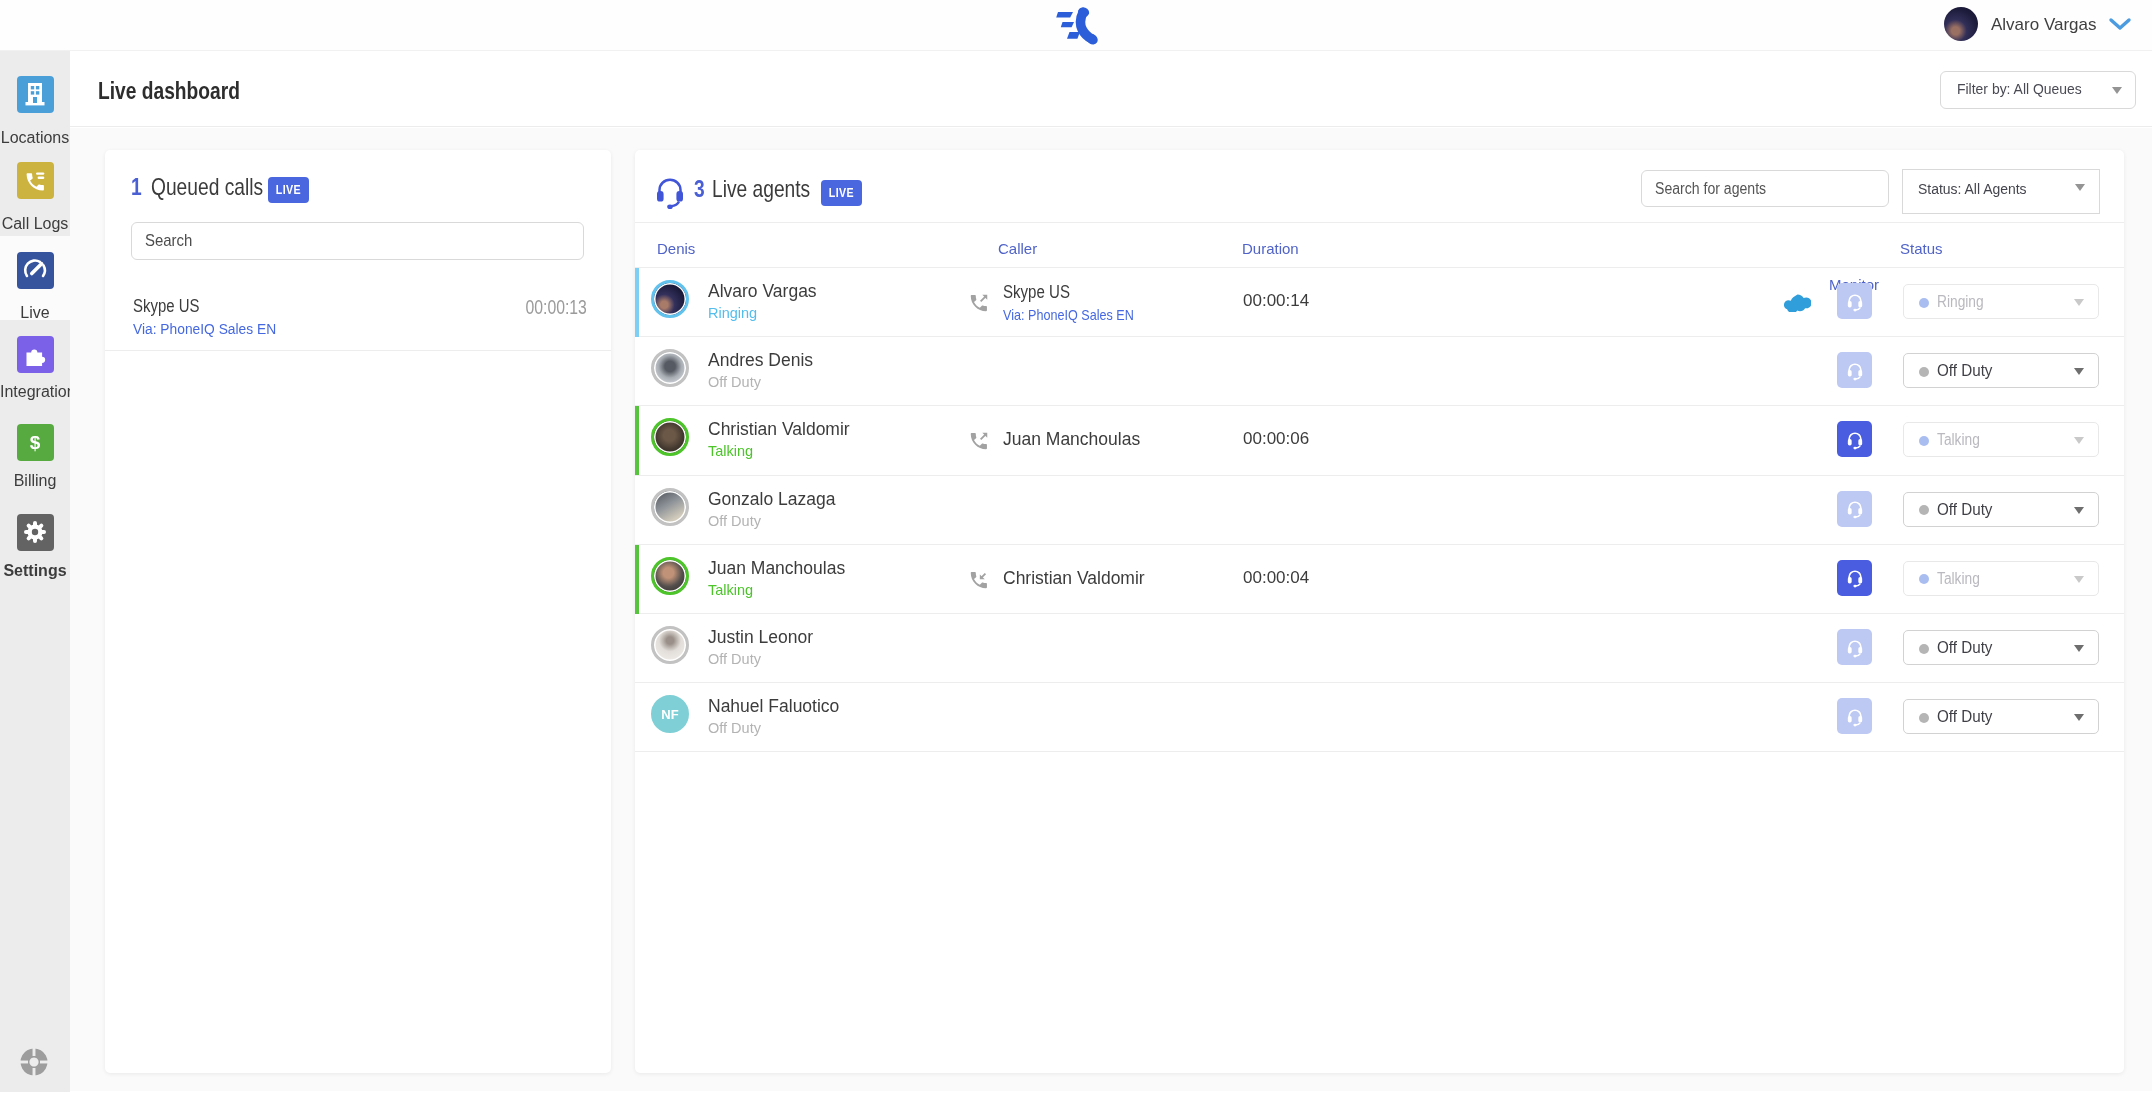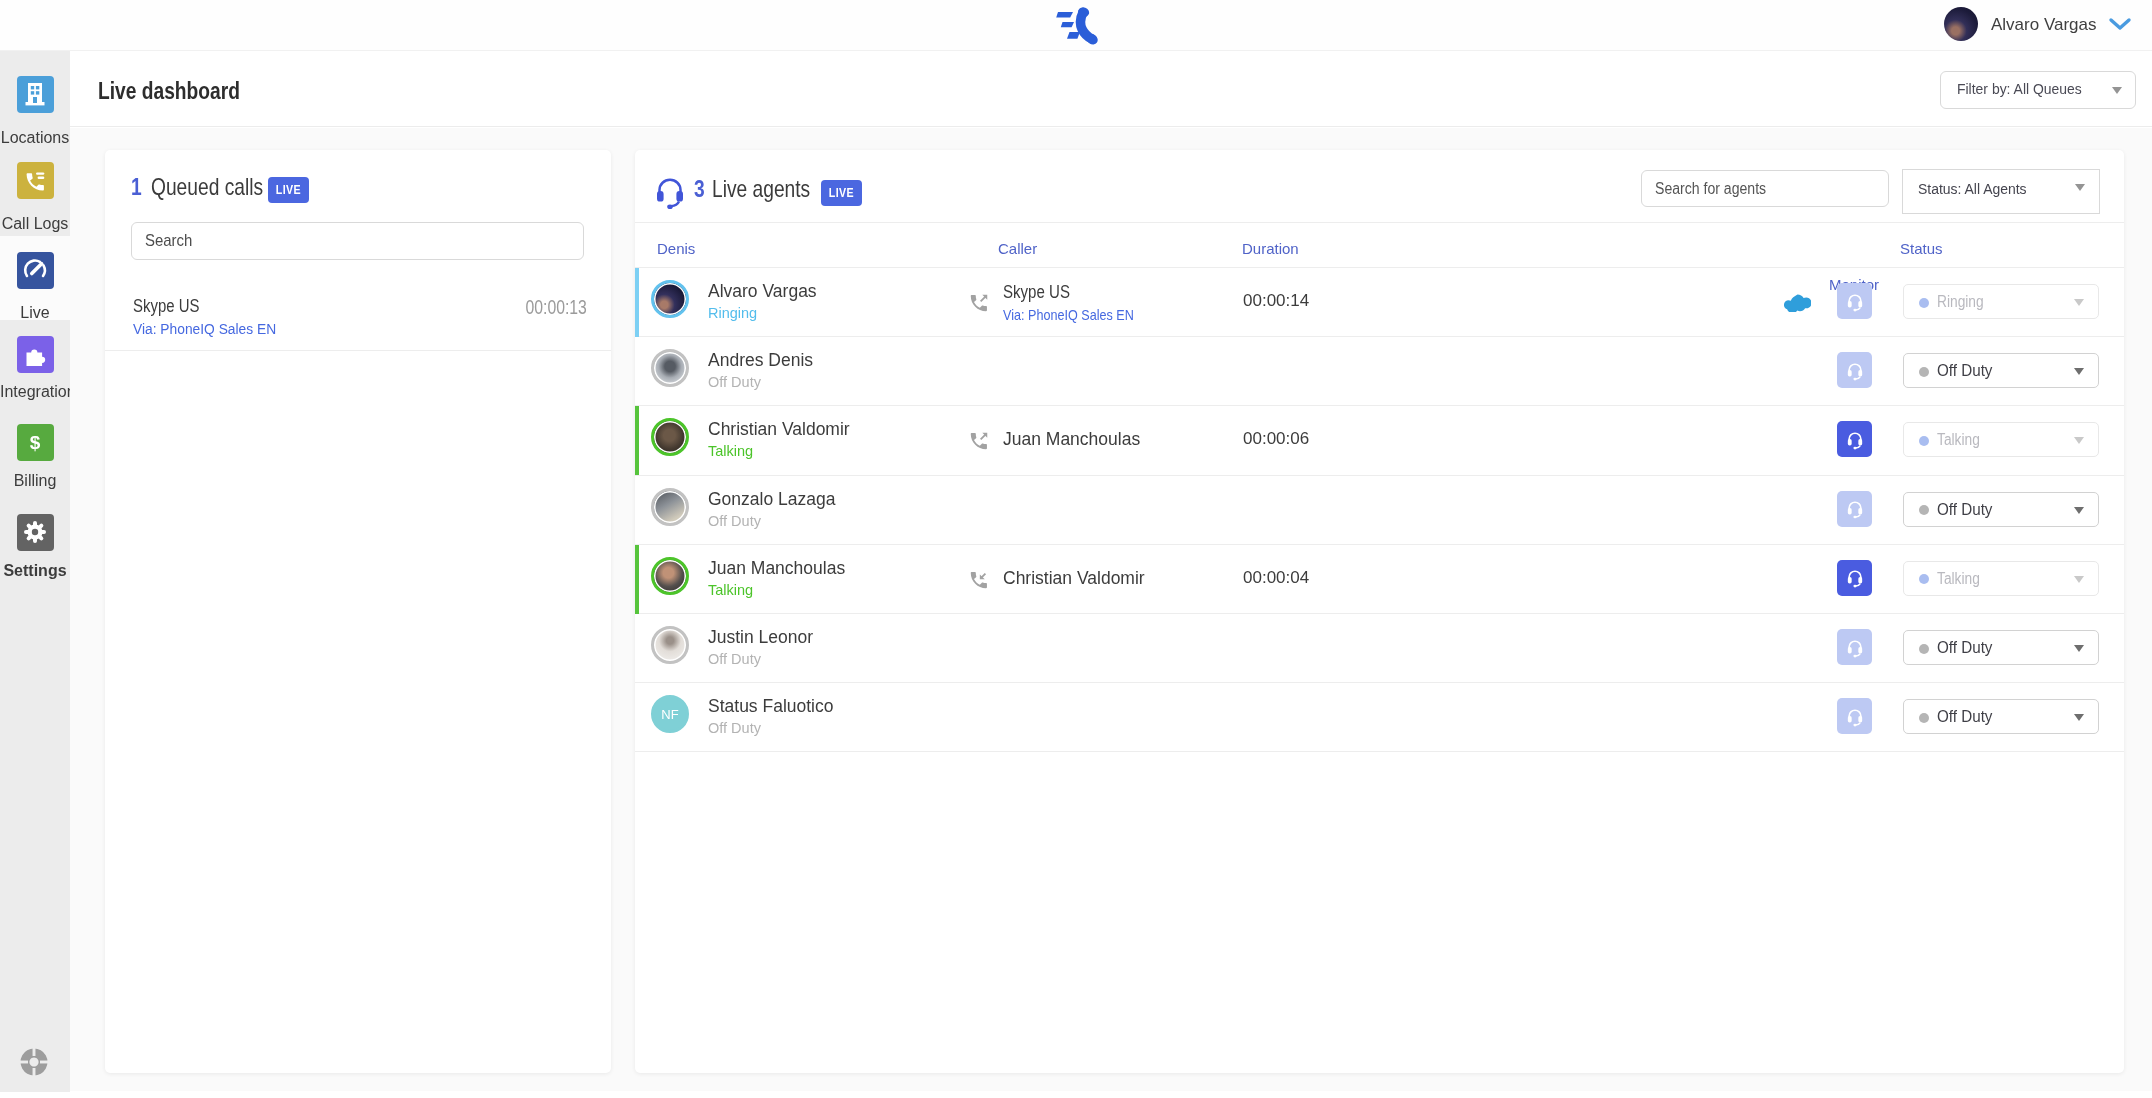--- a/index.html
+++ b/index.html
@@ -362,22 +362,22 @@
           </svg>
         </div>
         <div class="stsel st-en">
           <div class="dot" style="background:#b5b5b5;"></div>
           <div class="t">Off Duty</div>
           <div class="scaret"></div>
         </div>
       </div>
 
       <div class="row" style="top:533.2px;">
-        <div class="avatar" style="border:3px solid #7fd0d6; background:#7fd0d6; box-shadow:none; display:flex; align-items:center; justify-content:center; color:#fff; font-size:13px; font-weight:normal;">NF</div>
-        <div class="rname">Status Faluotico</div>
+        <div class="avatar" style="border:3px solid #7fd0d6; background:#7fd0d6; box-shadow:none; display:flex; align-items:center; justify-content:center; color:#fff; font-size:13px; font-weight:bold;">NF</div>
+        <div class="rname">Nahuel Faluotico</div>
         <div class="rstatus" style="color:#b3b3b3;">Off Duty</div>
         <div class="monbtn mon-off">
           <svg width="20" height="21" viewBox="0 0 24 25">
             <path d="M5 14.5 v-2.5 a7 7 0 0 1 14 0 v2.5" fill="none" stroke="#fff" stroke-width="2"></path>
             <rect x="3.4" y="12" width="4.6" height="7.8" rx="2.1" fill="#fff"></rect>
             <rect x="16" y="12" width="4.6" height="7.8" rx="2.1" fill="#fff"></rect>
             <path d="M18.3 19.8 q-1.7 2.8 -5.6 3" fill="none" stroke="#fff" stroke-width="1.9"></path>
             <ellipse cx="12" cy="22.8" rx="1.9" ry="1.55" fill="#fff"></ellipse>
           </svg>
         </div>

